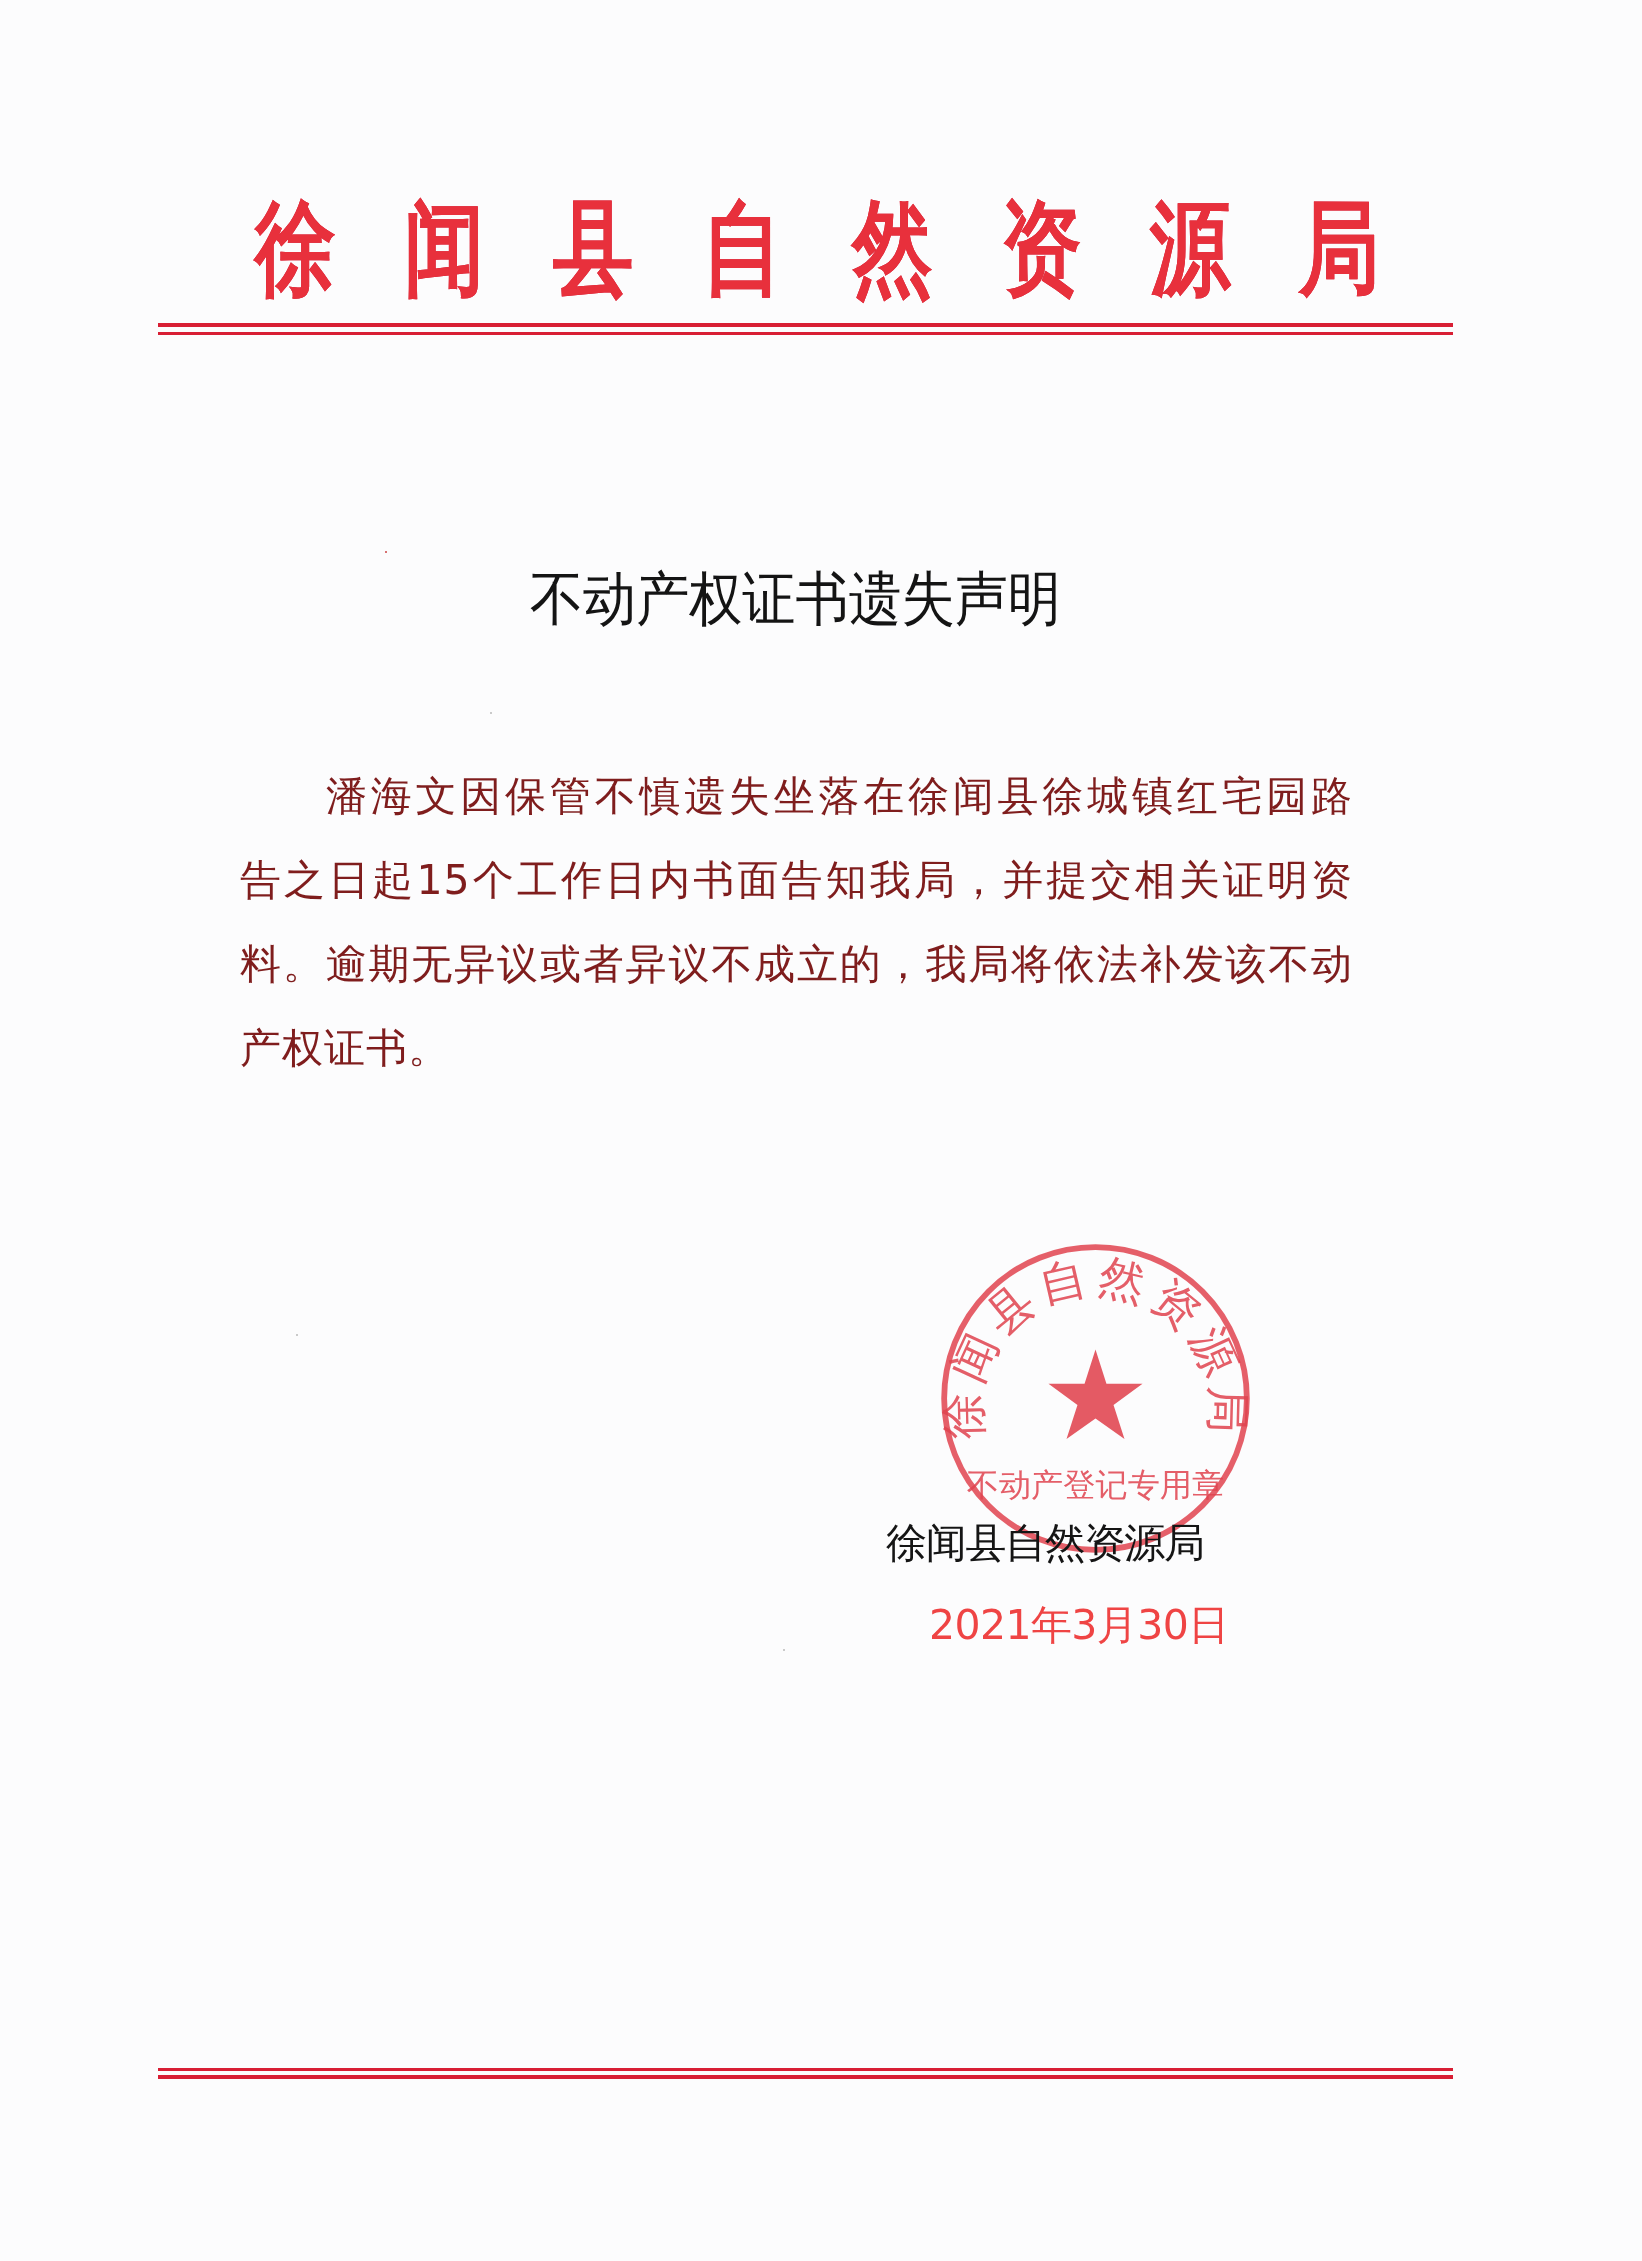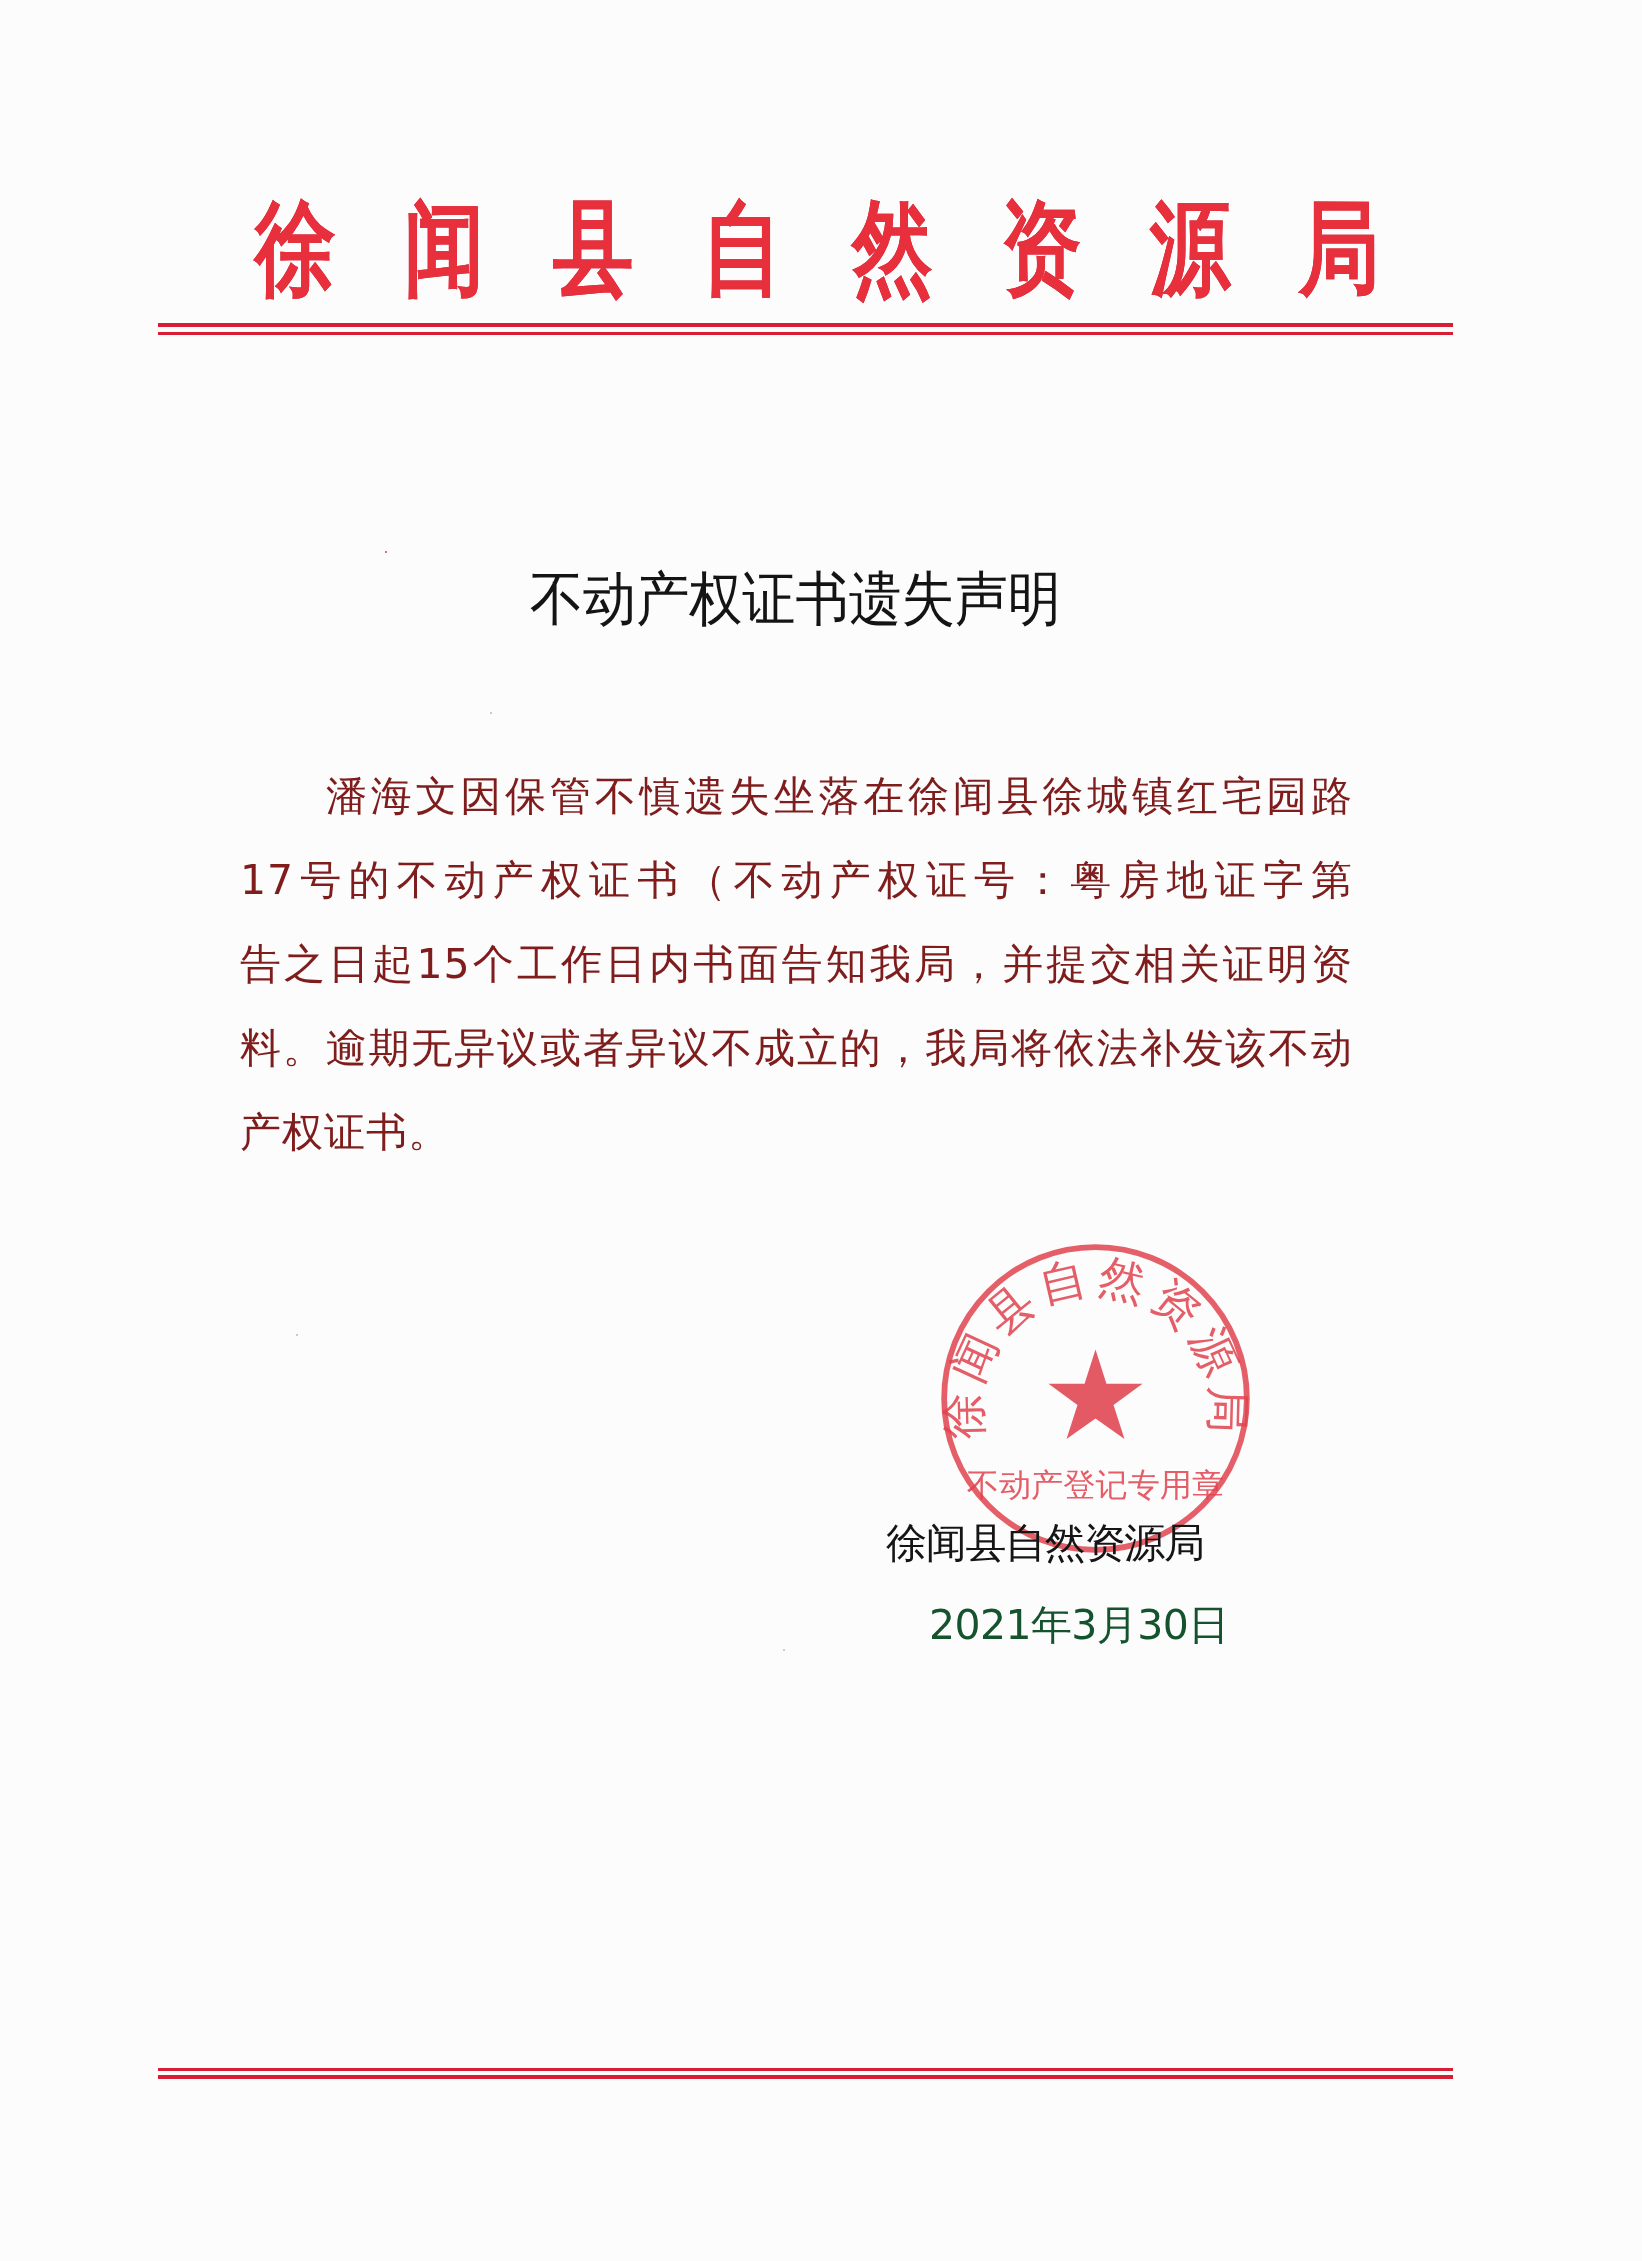--- a/index.html
+++ b/index.html
@@ -114,21 +114,21 @@
       white-space: nowrap;
       letter-spacing: -1.3px;
     }
     .date {
       position: absolute;
       left: 929px;
       top: 1596px;
       font-family: "DejaVu Sans", "Liberation Sans", sans-serif;
       font-size: 41px;
       line-height: 58px;
-      color: #14532d;
+      color: #ef4444;
       white-space: nowrap;
       letter-spacing: -0.6px;
     }
     .speck {
       position: absolute;
       width: 1.9px; height: 1.9px;
       border-radius: 50%;
       background: #b9b9b9;
     }
   </style>
@@ -148,21 +148,20 @@
     <span class="masthead-char">局</span>
   </div>
 
   <div class="rule top-thick"></div>
   <div class="rule top-thin"></div>
 
   <div class="doc-title">不动产权证书遗失声明</div>
 
   <div class="body-text" style="text-indent:0;">
     <span class="body-line first">潘海文因保管不慎遗失坐落在徐闻县徐城镇红宅园路</span>
-    <span class="body-line">17号的不动产权证书（不动产权证号：粤房地证字第</span>
     <span class="body-line">告之日起15个工作日内书面告知我局，并提交相关证明资</span>
     <span class="body-line">料。逾期无异议或者异议不成立的，我局将依法补发该不动</span>
     <span class="body-line last">产权证书。</span>
   </div>
 
   <div class="stamp">
     <svg viewBox="0 0 486 482" xmlns="http://www.w3.org/2000/svg">
       <defs>
         <path id="sealArc" d="M 78 330 A 180 180 0 1 1 408 330" fill="none"></path>
       </defs>

